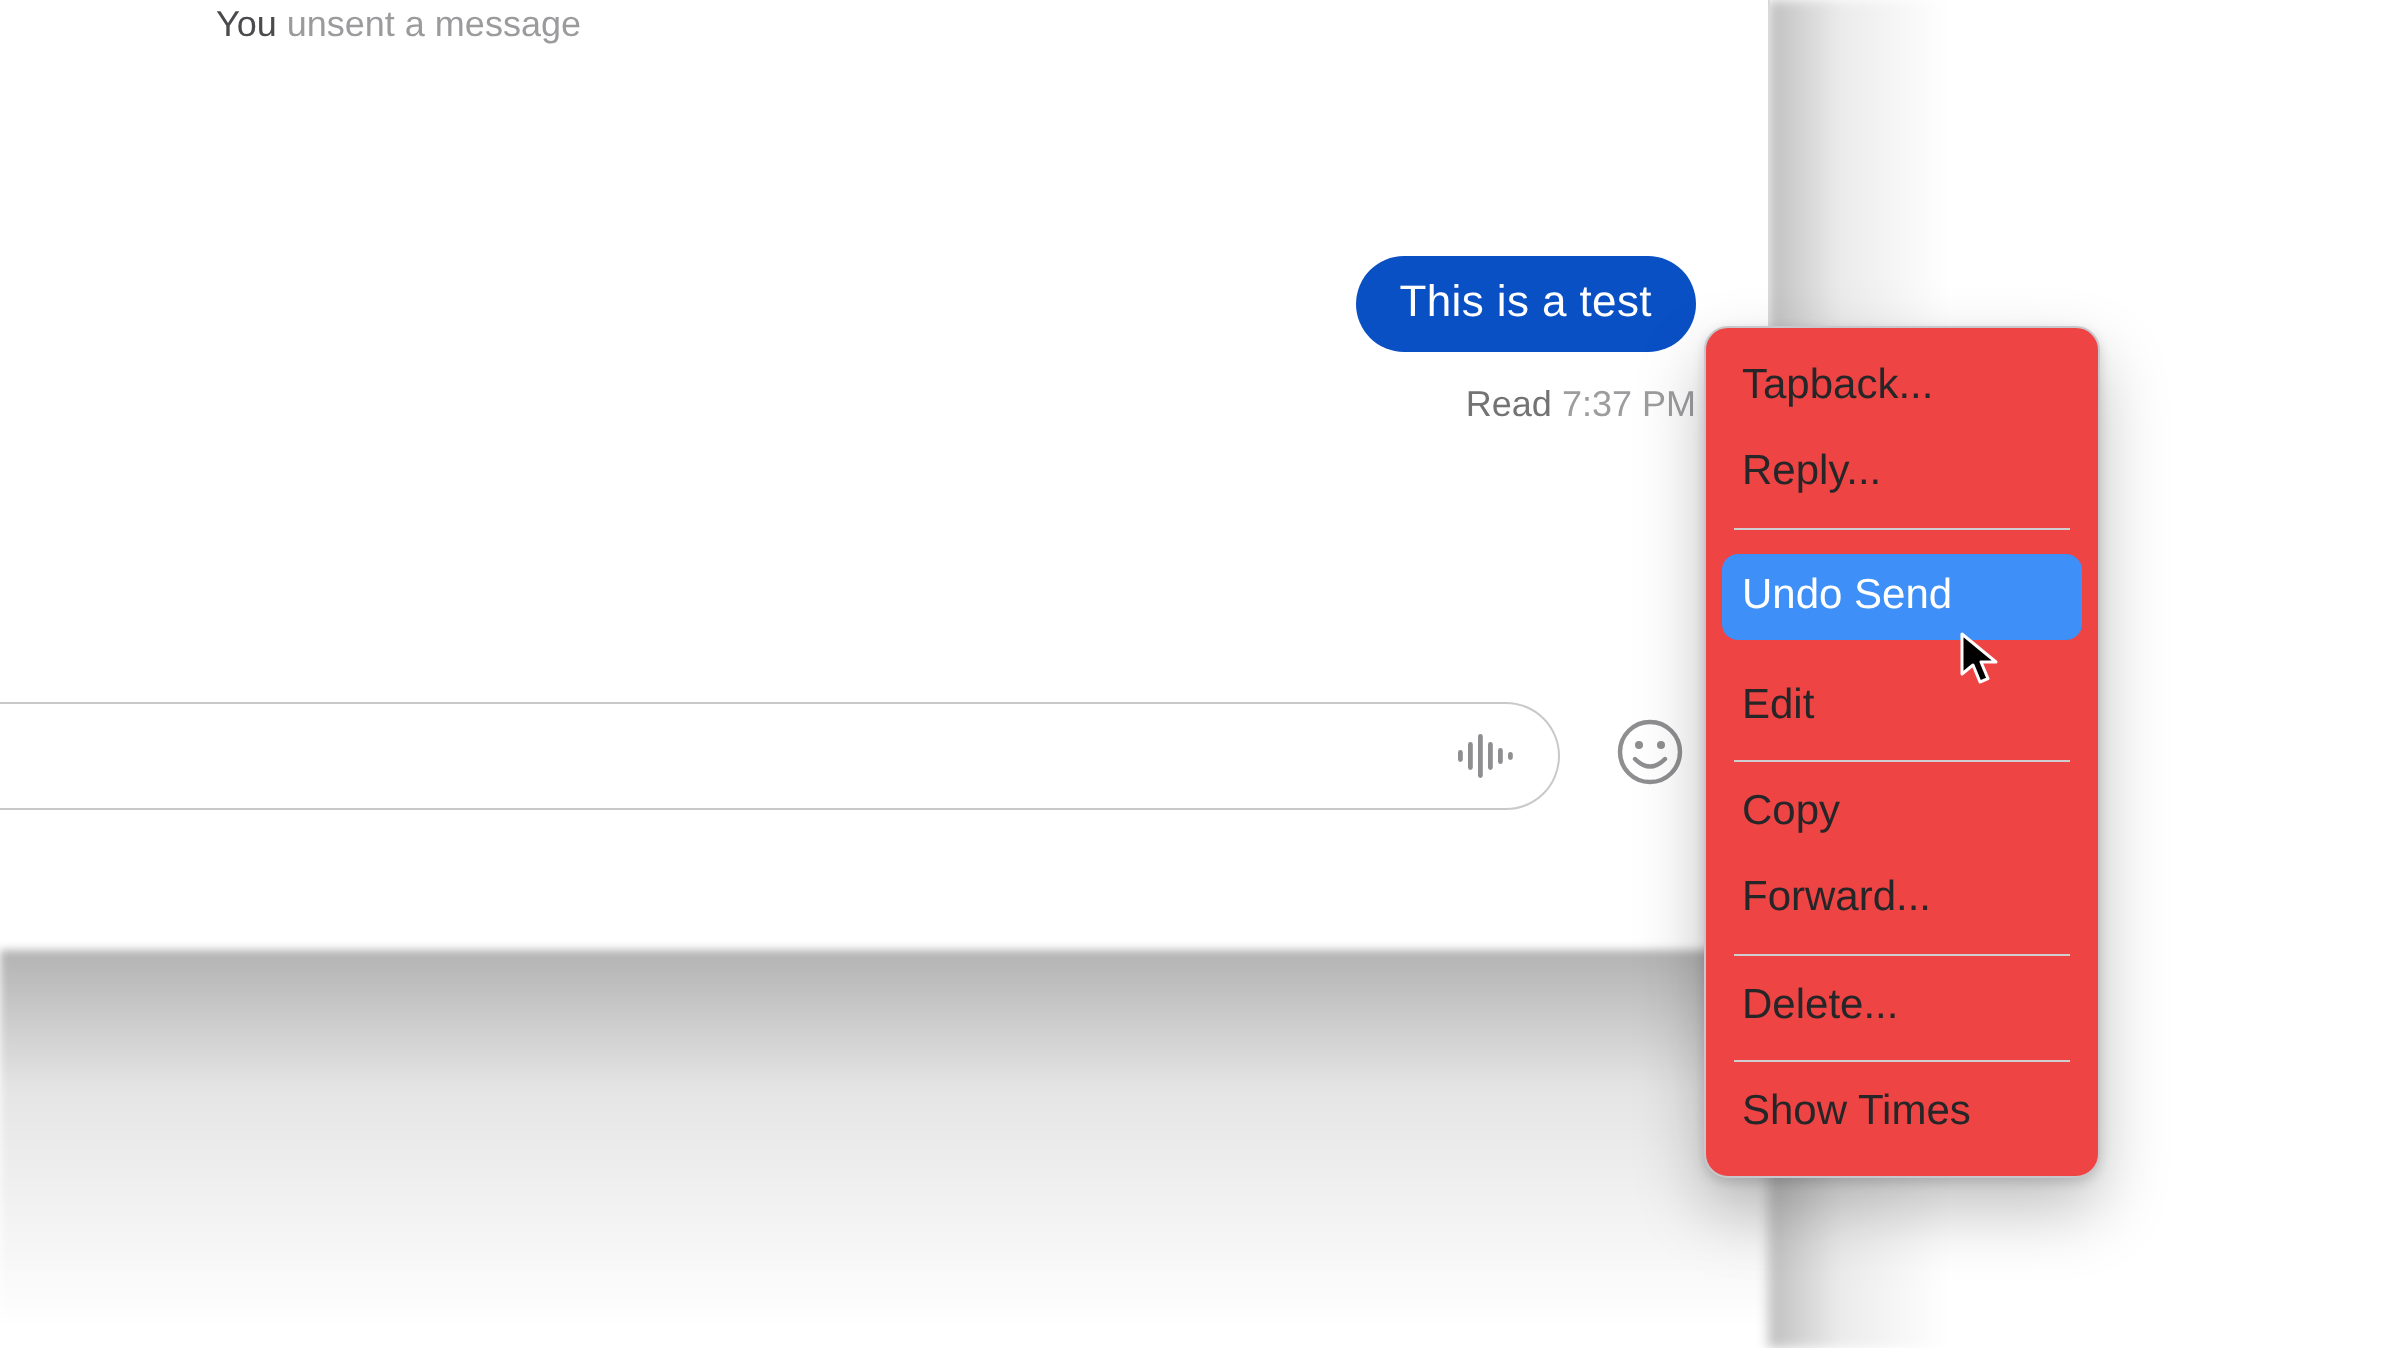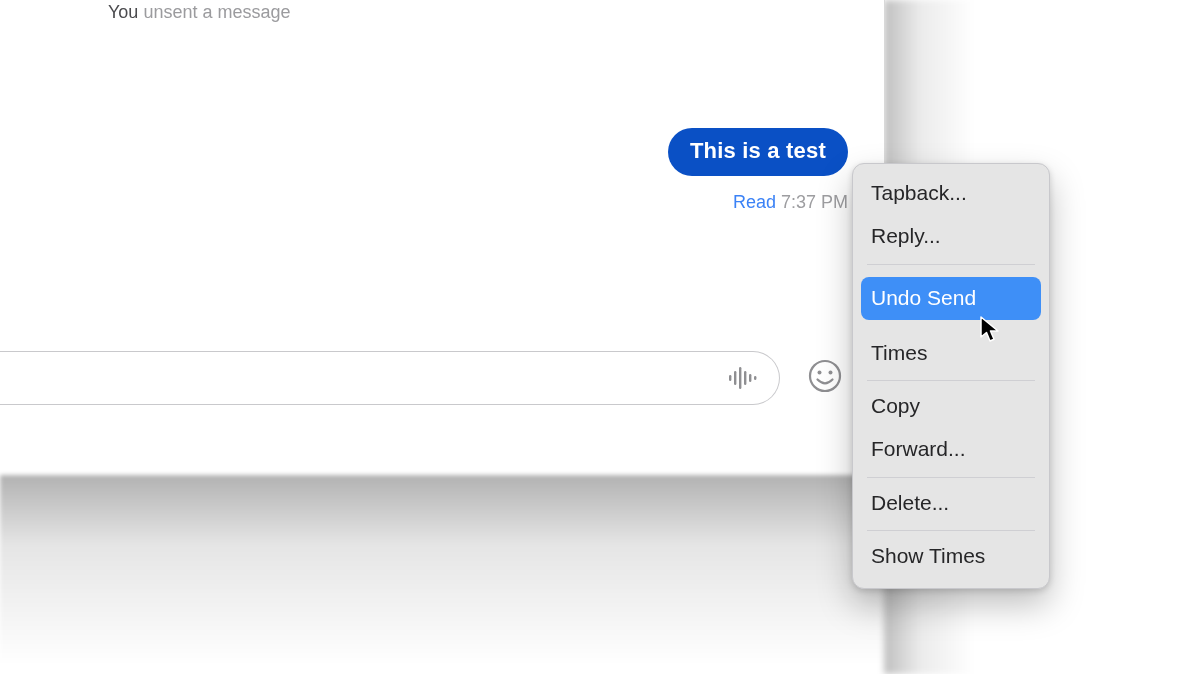--- a/index.html
+++ b/index.html
@@ -64,35 +64,35 @@
   }
 
   
   .bubble {
     position: absolute;
     right: 36px;
     top: 128px;
     background: #0a50c5;   
     color: #fff;
     font-size: 22px;
-    font-weight: 700;
+    font-weight: 400;
     letter-spacing: 0.2px;
     padding: 10px 22px 12px;
     border-radius: 26px;
   }
 
   .receipt {
     position: absolute;
     right: 36px;
     top: 192px;
     font-size: 18px;
     color: #9d9da0;
   }
   .receipt .status {
-    color: #3b82f6;
+    color: #737373;
   }
 
   
   .compose {
     position: absolute;
     left: 0;
     bottom: 30px;
     width: 780px;
     height: 54px;
     border: 1.5px solid #c9c9cc;
@@ -121,21 +121,21 @@
     align-items: center;
     justify-content: center;
   }
 
   
   .menu {
     position: absolute;
     left: 852px;
     top: 163px;
     width: 196px;
-    background: #e5e5e5;
+    background: #ef4444;
     border: 1px solid #c8c8cc;
     border-radius: 12px;
     box-shadow: 0 16px 34px rgba(0,0,0,0.25), 0 2px 6px rgba(0,0,0,0.15);
     padding: 8px 0 10px;
   }
   .menu-item {
     font-size: 21px;
     color: #262628;
     padding: 8px 18px 9px;
     line-height: 1.25;
@@ -212,21 +212,21 @@
 
 </div>
 
 <div class="window-shadow"></div>
 
 <div class="menu">
   <div class="menu-item">Tapback...</div>
   <div class="menu-item">Reply...</div>
   <div class="menu-sep"></div>
   <div class="menu-item highlight">Undo Send</div>
-  <div class="menu-item">Times</div>
+  <div class="menu-item">Edit</div>
   <div class="menu-sep"></div>
   <div class="menu-item">Copy</div>
   <div class="menu-item">Forward...</div>
   <div class="menu-sep"></div>
   <div class="menu-item">Delete...</div>
   <div class="menu-sep"></div>
   <div class="menu-item">Show Times</div>
 </div>
 
 <div class="cursor">

